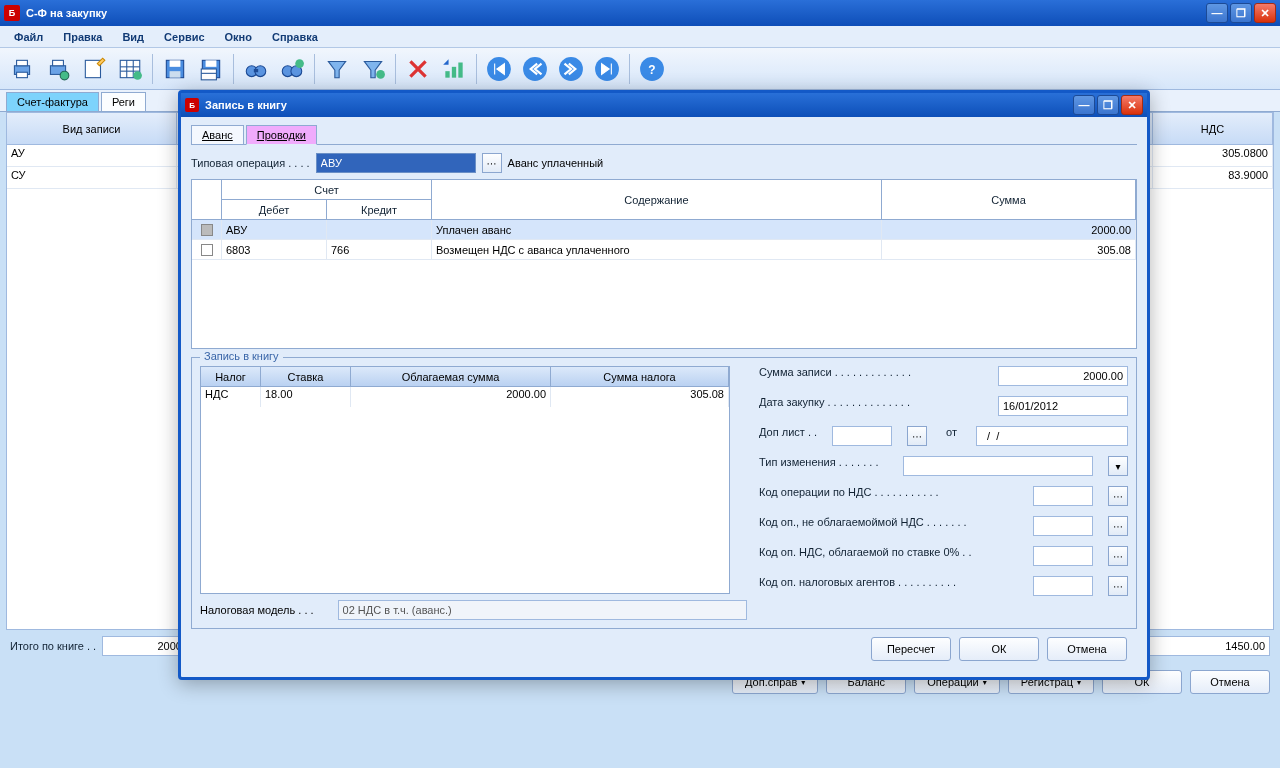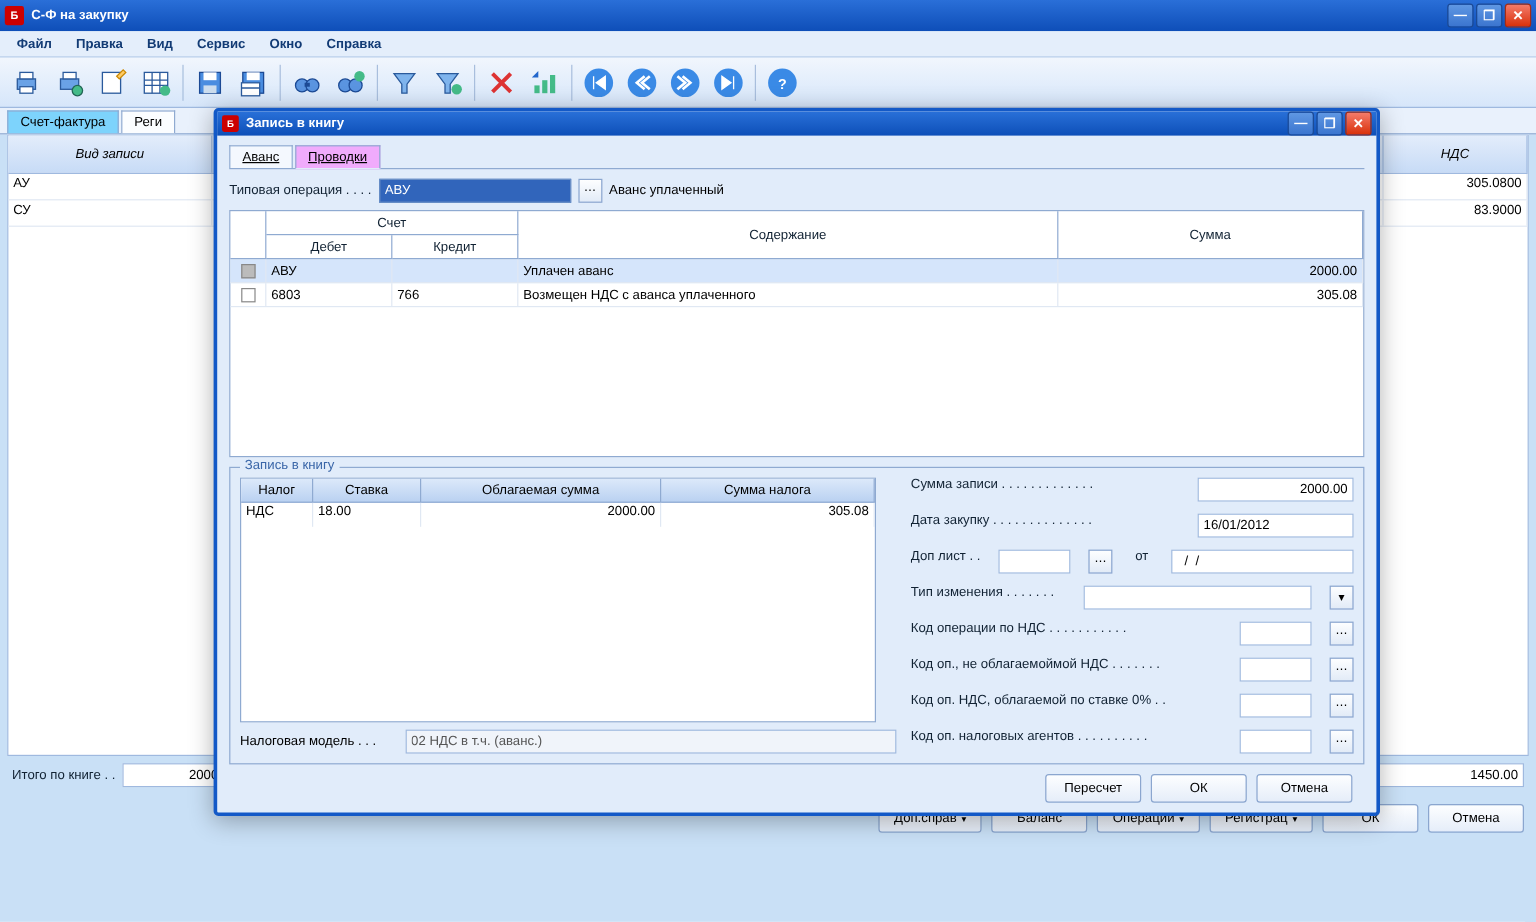--- a/index.html
+++ b/index.html
@@ -19,21 +19,21 @@
 .tb-btn { width: 32px; height: 32px; border-radius: 4px; display: flex; align-items: center; justify-content: center; cursor: pointer; }
 .tb-btn svg { width: 26px; height: 26px; }
 .tb-sep { width: 1px; height: 30px; background: #a8bedd; margin: 0 2px; }
 
 .main-tabs { height: 22px; background: #e9f1fc; padding-left: 6px; display: flex; align-items: flex-end; border-bottom: 1px solid #8faad1; }
 .main-tab { padding: 3px 10px; border: 1px solid #8faad1; border-bottom: none; background: #fbfdff; margin-right: 2px; cursor: pointer; }
 .main-tab.active { background: #7dd3fc; font-weight: normal; }
 
 .bg-grid { background: #fff; margin: 0 6px; border: 1px solid #9fb9df; height: 518px; }
 .bg-grid-head { background: linear-gradient(#e3edfb,#c7dbf6); height: 32px; display: flex; align-items: center; border-bottom: 1px solid #9fb9df; }
-.bg-grid-head div { border-right: 1px solid #9fb9df; height: 100%; display: flex; align-items: center; justify-content: center; font-style: italic; }
+.bg-grid-head div { border-right: 1px solid #9fb9df; height: 100%; display: flex; align-items: center; justify-content: center; }
 .bg-grid-row { height: 22px; display: flex; border-bottom: 1px solid #e0e8f3; }
 .bg-grid-row div { border-right: 1px solid #e0e8f3; padding: 2px 4px; }
 
 .footer-row { display: flex; align-items: center; padding: 6px 10px; gap: 6px; color: #123; }
 .footer-input { height: 20px; border: 1px solid #9fb9df; background: #fff; padding: 0 4px; text-align: right; }
 .footer-buttons { display: flex; justify-content: flex-end; padding: 8px 10px; gap: 8px; }
 .btn { height: 24px; min-width: 80px; background: linear-gradient(#fdfeff,#e5edf9); border: 1px solid #8ba6cf; border-radius: 3px; padding: 0 12px; cursor: pointer; display: flex; align-items: center; justify-content: center; gap: 4px; }
 .btn .dd { font-size: 8px; }
 
 
@@ -46,21 +46,21 @@
 .dlg-tabs { display: flex; border-bottom: 1px solid #8faad1; margin-bottom: 8px; }
 .dlg-tab { padding: 3px 10px; border: 1px solid #8faad1; border-bottom: none; margin-right: 2px; cursor: pointer; background: #f4f8fe; }
 .dlg-tab.active { background: #f0abfc; text-decoration: underline; border-bottom: 1px solid #e1ecfa; margin-bottom: -1px; }
 .dlg-tab:not(.active) { text-decoration: underline; }
 
 .typ-row { display: flex; align-items: center; gap: 6px; margin-bottom: 6px; }
 .typ-row label { color: #123; }
 .typ-input { width: 160px; height: 20px; border: 1px solid #6a8fc6; background: #3165bb; color: #fff; padding: 0 4px; }
 .pick-btn { width: 20px; height: 20px; border: 1px solid #8ba6cf; background: linear-gradient(#fdfeff,#e2ebf7); cursor: pointer; display: flex; align-items: center; justify-content: center; font-size: 10px; }
 
-.post-grid { border: 1px solid #8faad1; background: #fff; height: 206px; }
+.post-grid { border: 1px solid #8faad1; background: #fff; height: 170px; }
 .post-head-row { display: flex; }
 .ph-cell { border-right: 1px solid #8faad1; border-bottom: 1px solid #8faad1; display: flex; align-items: center; justify-content: center; height: 20px; color: #123; }
 .post-row { display: flex; height: 20px; border-bottom: 1px solid #e0e8f3; }
 .post-row div { border-right: 1px solid #e0e8f3; padding: 1px 4px; display: flex; align-items: center; }
 .chk { width: 12px; height: 12px; border: 1px solid #888; background: #fff; }
 .post-row.sel { background: #d5e5fb; }
 .post-row.sel .chk { background: #bbb; }
 
 .fieldset { border: 1px solid #8faad1; margin-top: 8px; padding: 8px; position: relative; flex: 1; display: flex; gap: 12px; }
 .fieldset-legend { position: absolute; top: -8px; left: 8px; background: #e1ecfa; padding: 0 4px; color: #3a66a8; font-size: 11px; }

